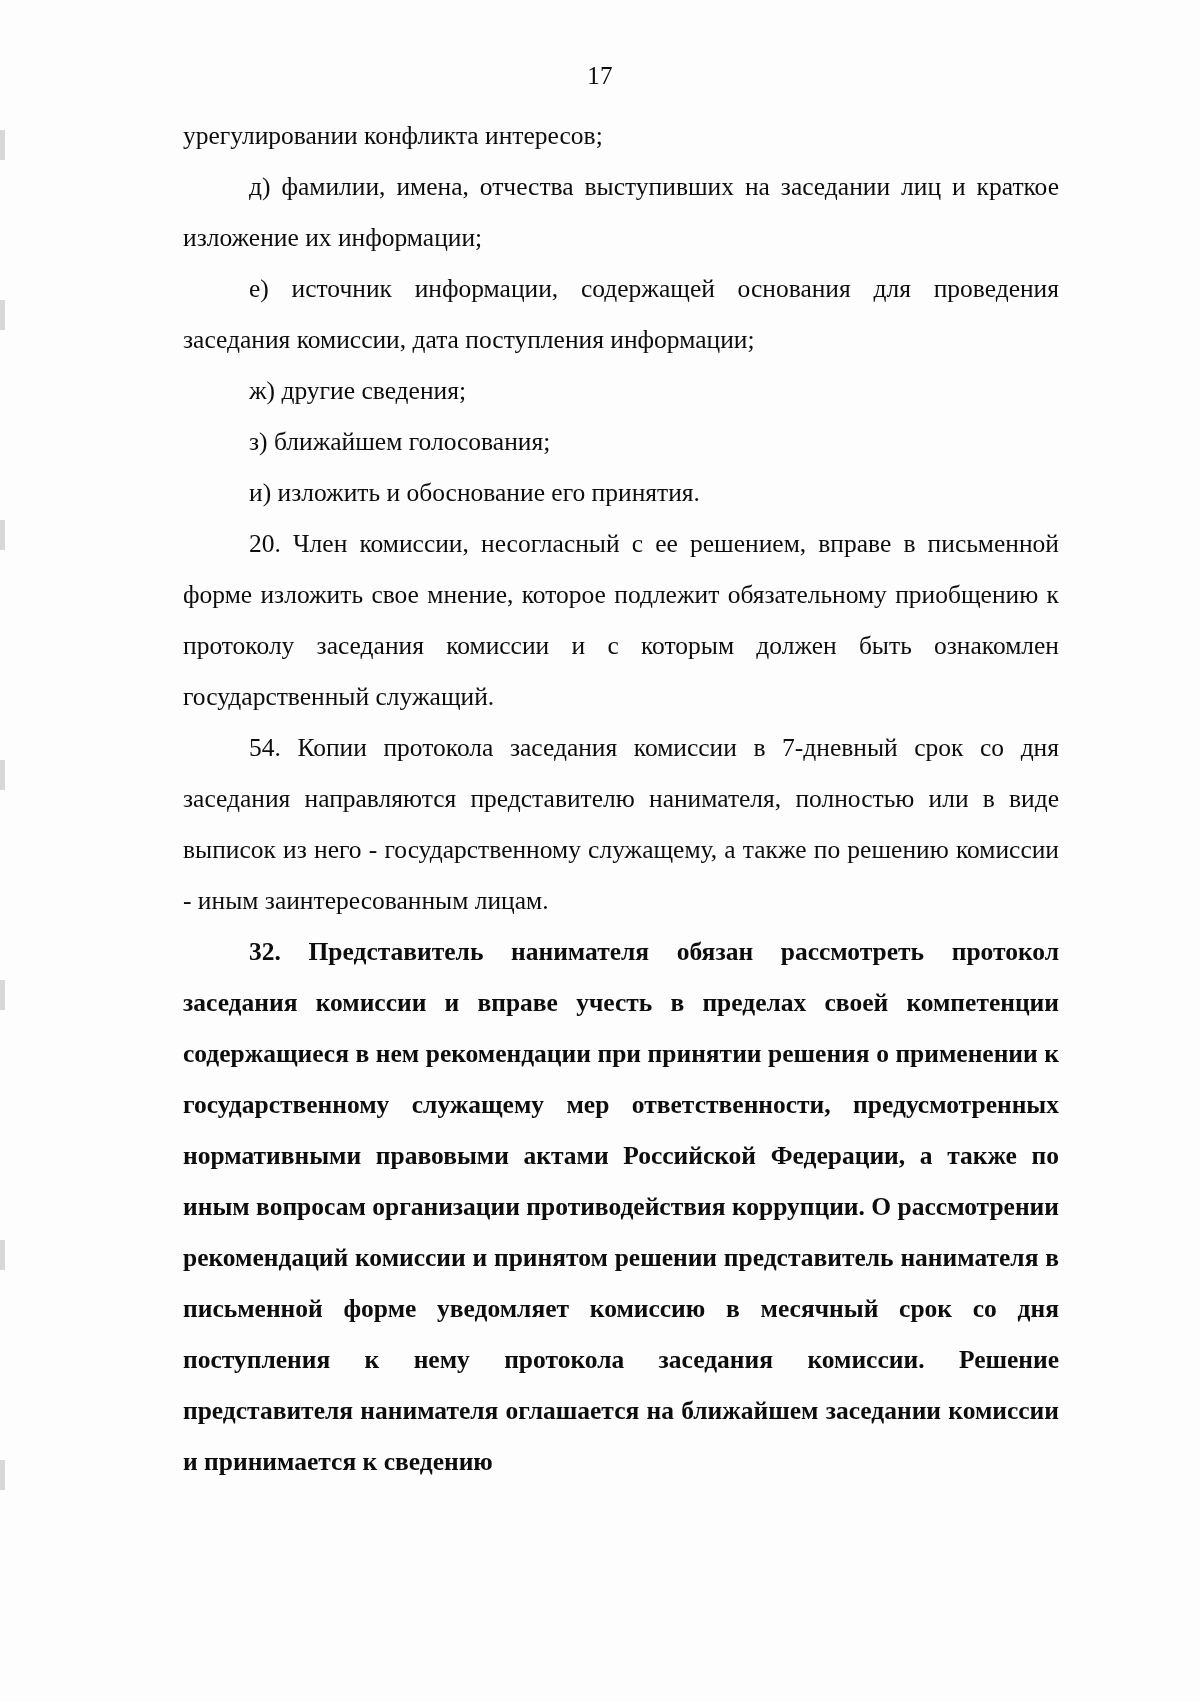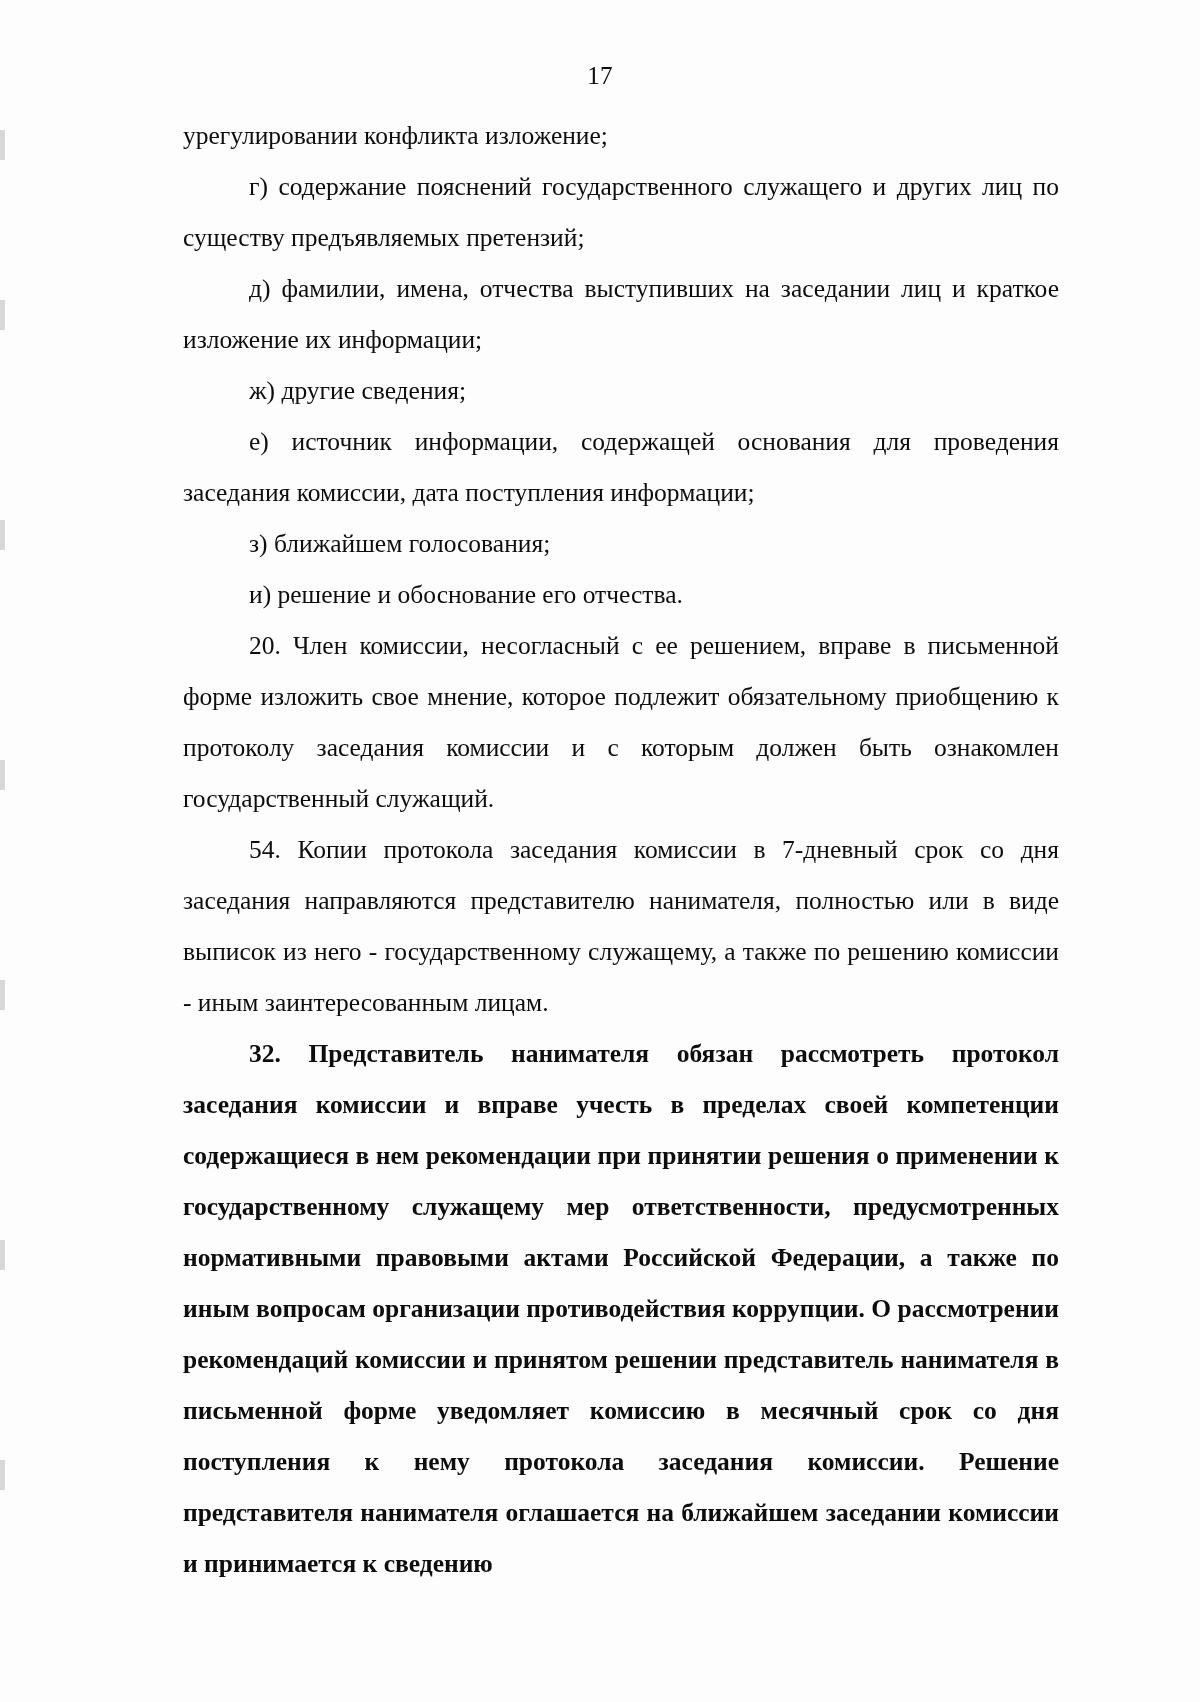--- a/index.html
+++ b/index.html
@@ -81,25 +81,24 @@
     <span style="top:520px"></span>
     <span style="top:760px"></span>
     <span style="top:980px"></span>
     <span style="top:1240px"></span>
     <span style="top:1460px"></span>
   </div>
 
   <div class="page-number">17</div>
 
   <div class="content">
-    <p class="para">урегулировании конфликта изложение;</p>
-    <p class="para indent">г) содержание пояснений государственного служащего и других лиц по существу предъявляемых претензий;</p>
+    <p class="para">урегулировании конфликта интересов;</p>
     <p class="para indent">д) фамилии, имена, отчества выступивших на заседании лиц и краткое изложение их информации;</p>
+    <p class="para indent">е) источник информации, содержащей основания для проведения заседания комиссии, дата поступления информации;</p>
     <p class="para indent">ж) другие сведения;</p>
-    <p class="para indent">е) источник информации, содержащей основания для проведения заседания комиссии, дата поступления информации;</p>
     <p class="para indent">з) ближайшем голосования;</p>
-    <p class="para indent">и) решение и обоснование его отчества.</p>
+    <p class="para indent">и) изложить и обоснование его принятия.</p>
     <p class="para indent">20. Член комиссии, несогласный с ее решением, вправе в письменной форме изложить свое мнение, которое подлежит обязательному приобщению к протоколу заседания комиссии и с которым должен быть ознакомлен государственный служащий.</p>
     <p class="para indent">54. Копии протокола заседания комиссии в 7-дневный срок со дня заседания направляются представителю нанимателя, полностью или в виде выписок из него - государственному служащему, а также по решению комиссии - иным заинтересованным лицам.</p>
     <p class="para indent">32. Представитель нанимателя обязан рассмотреть протокол заседания комиссии и вправе учесть в пределах своей компетенции содержащиеся в нем рекомендации при принятии решения о применении к государственному служащему мер ответственности, предусмотренных нормативными правовыми актами Российской Федерации, а также по иным вопросам организации противодействия коррупции. О рассмотрении рекомендаций комиссии и принятом решении представитель нанимателя в письменной форме уведомляет комиссию в месячный срок со дня поступления к нему протокола заседания комиссии. Решение представителя нанимателя оглашается на ближайшем заседании комиссии и принимается к сведению</p>
   </div>
 
 </div>
 
 </body></html>

